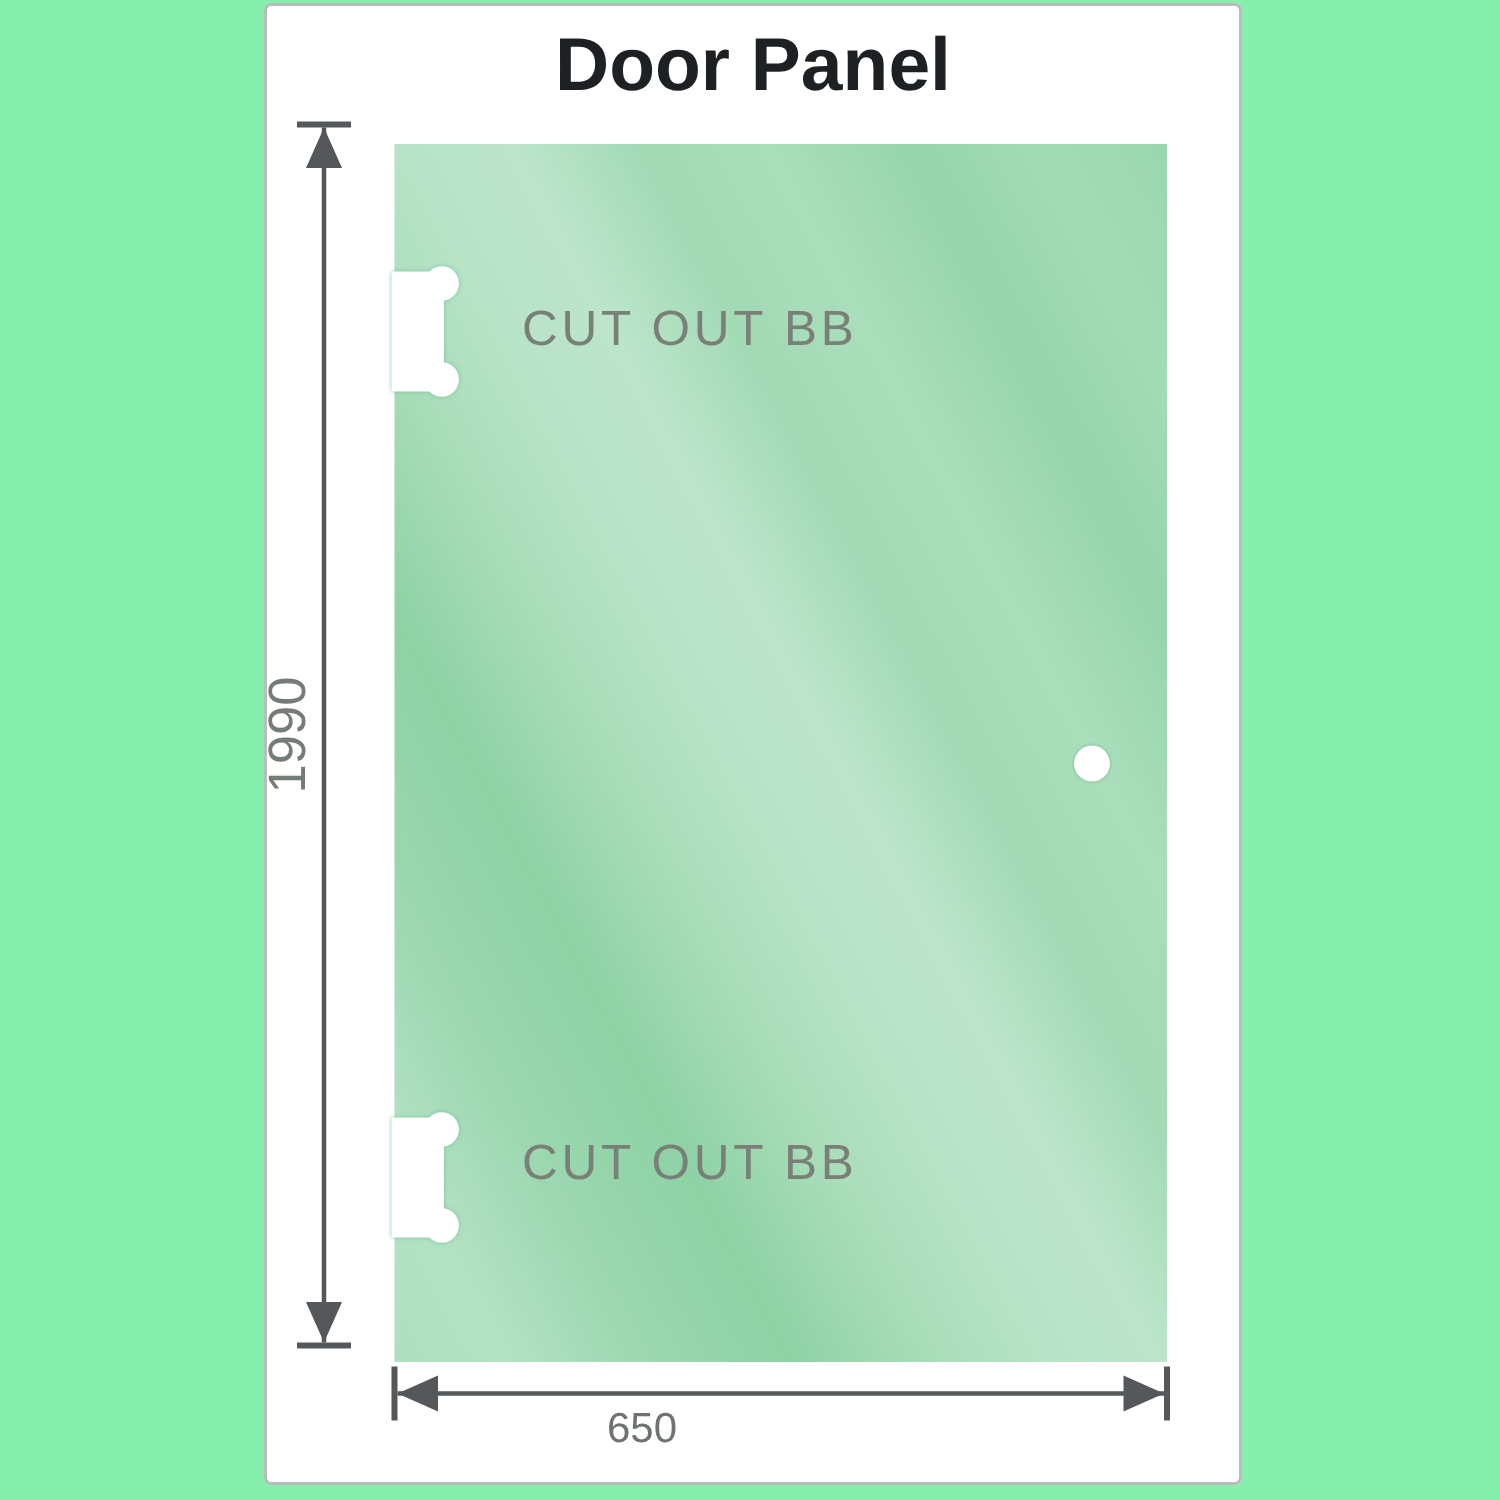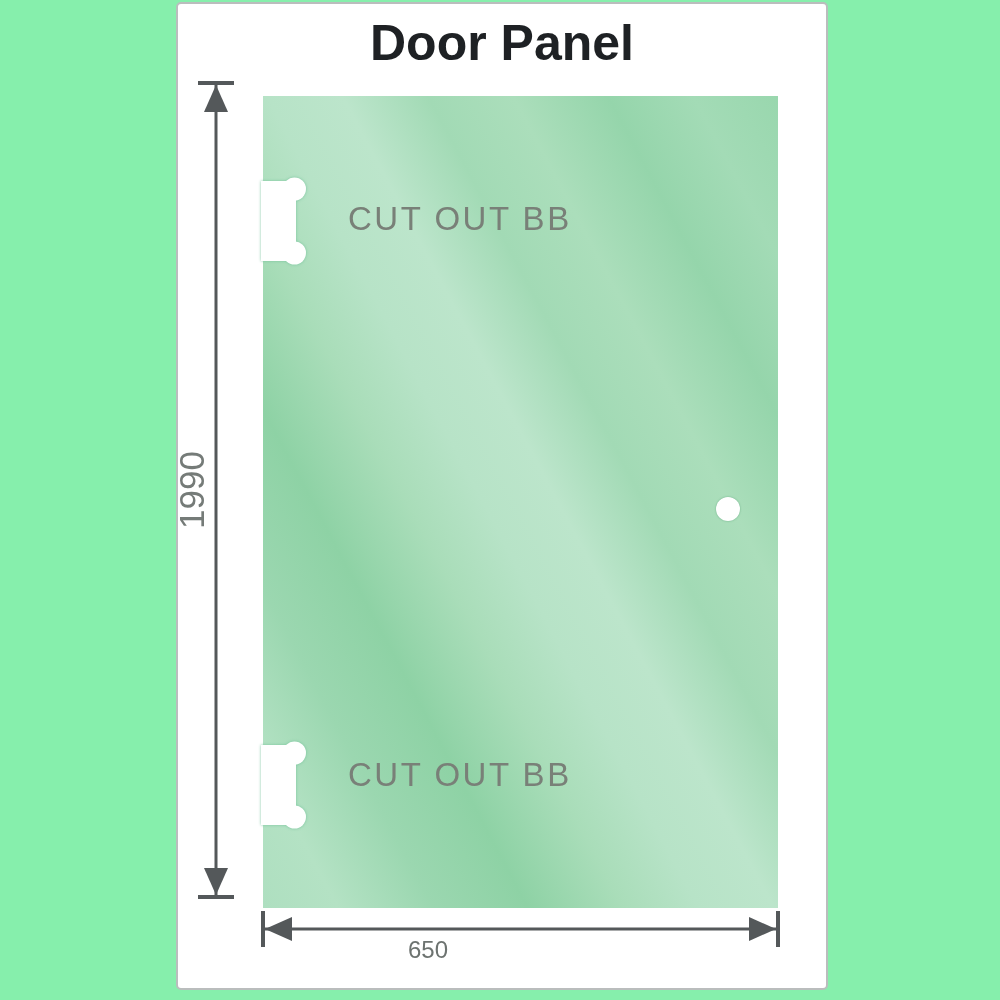--- a/index.html
+++ b/index.html
@@ -43,21 +43,21 @@
     position:absolute;left:348px;top:452px;transform:translateX(-50%);
     color:#c8392e;font-size:24px;font-weight:bold;white-space:nowrap;
   }
   .dim-overlay{position:absolute;left:0;top:0;width:1000px;height:1000px;pointer-events:none;}
   .dim-label-height{
     position:absolute;left:132px;top:470px;width:120px;text-align:center;
     transform:rotate(-90deg);font-size:35px;color:#757b78;
   }
   .dim-label-width{
     position:absolute;left:368px;top:936px;width:120px;text-align:center;
-    font-size:24px;color:#6d7370;
+    font-size:28px;color:#6d7370;
   }
 </style>
 </head>
 <body>
 
 <div class="canvas">
 
   <div class="frame"></div>
 
   <div class="title">Door Panel</div>

